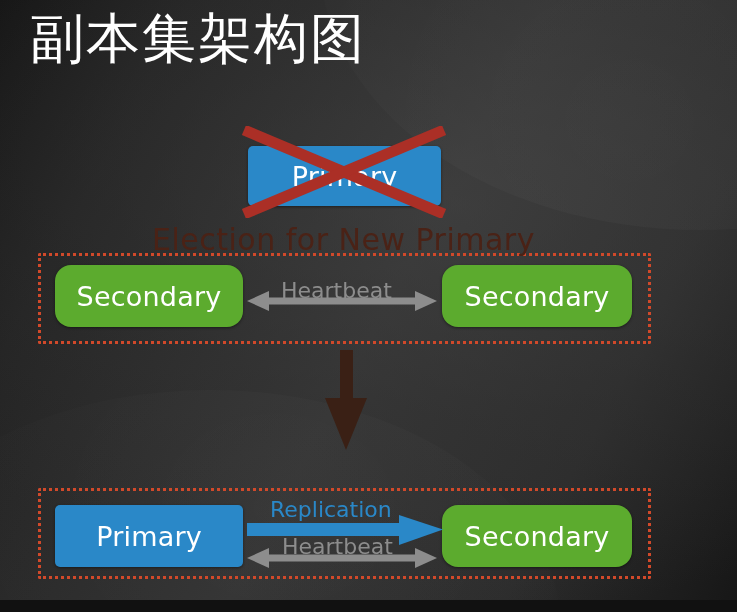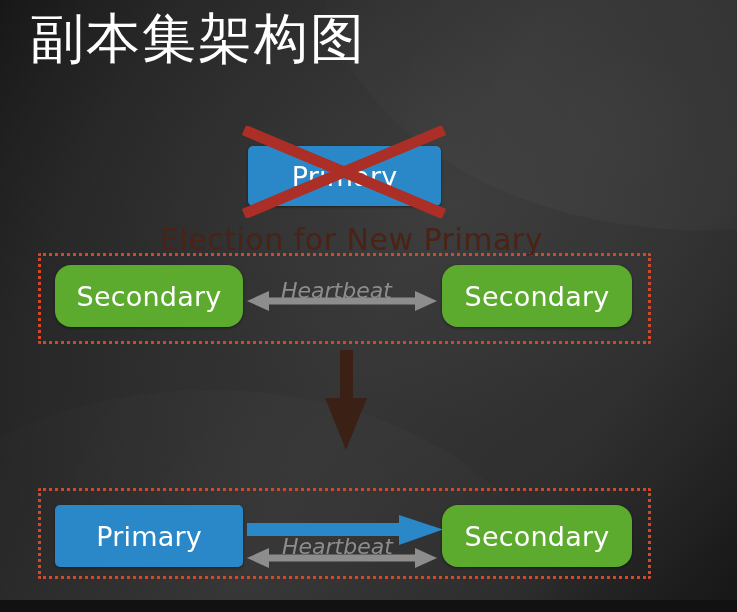--- a/index.html
+++ b/index.html
@@ -97,21 +97,21 @@
   
   .stage-caption {
     position: absolute;
     color: #4a2216;
     font-family: "DejaVu Sans", "Liberation Sans", sans-serif;
     font-size: 30px;
     letter-spacing: 0.5px;
     white-space: nowrap;
     z-index: 3;
   }
-  #caption-election { left: 160px; top: 222px; }
+  #caption-election { left: 152px; top: 222px; }
   #caption-elected  { left: 197px; top: 452px; }
 
   
   .group-frame {
     position: absolute;
     border: 3px dotted #d1492a;
     border-radius: 2px;
     z-index: 2;
   }
   #group-election { left: 38px; top: 253px;  width: 607px; height: 85px; }
@@ -125,21 +125,20 @@
   #new-primary      { left: 55px;  top: 505px; width: 188px; height: 62px; }
   #final-secondary  { left: 442px; top: 505px; width: 190px; height: 62px; }
 
   
   .link-label {
     position: absolute;
     font-family: "DejaVu Sans", "Liberation Sans", sans-serif;
     font-size: 22px;
     white-space: nowrap;
     z-index: 6;
-    font-style: italic;
   }
   .link-label.heartbeat   { color: #8d8d8d; }
   .link-label.replication { color: #2a88c8; }
 
   #label-heartbeat-1 { left: 281px; top: 278px; }
   #label-replication { left: 270px; top: 497px; }
   #label-heartbeat-2 { left: 282px; top: 534px; }
 
   
   .arrow-layer {
@@ -197,20 +196,21 @@
   <div class="group-frame" id="group-elected"></div>
 
   <div class="node primary" id="new-primary">
     <span>Primary</span>
   </div>
 
   <div class="node secondary" id="final-secondary">
     <span>Secondary</span>
   </div>
 
+  <div class="link-label replication" id="label-replication">Replication</div>
 
   <svg class="arrow-layer" id="arrow-replication" viewBox="0 0 196 30">
     <rect x="0" y="8" width="156" height="13" fill="#2a88c8"></rect>
     <polygon points="196,14.5 152,0 152,30" fill="#2a88c8"></polygon>
   </svg>
 
   <div class="link-label heartbeat" id="label-heartbeat-2">Heartbeat</div>
 
   <svg class="arrow-layer" id="arrow-heartbeat-2" viewBox="0 0 190 26">
     <line x1="20" y1="13" x2="170" y2="13" stroke="#8d8d8d" stroke-width="7"></line>

